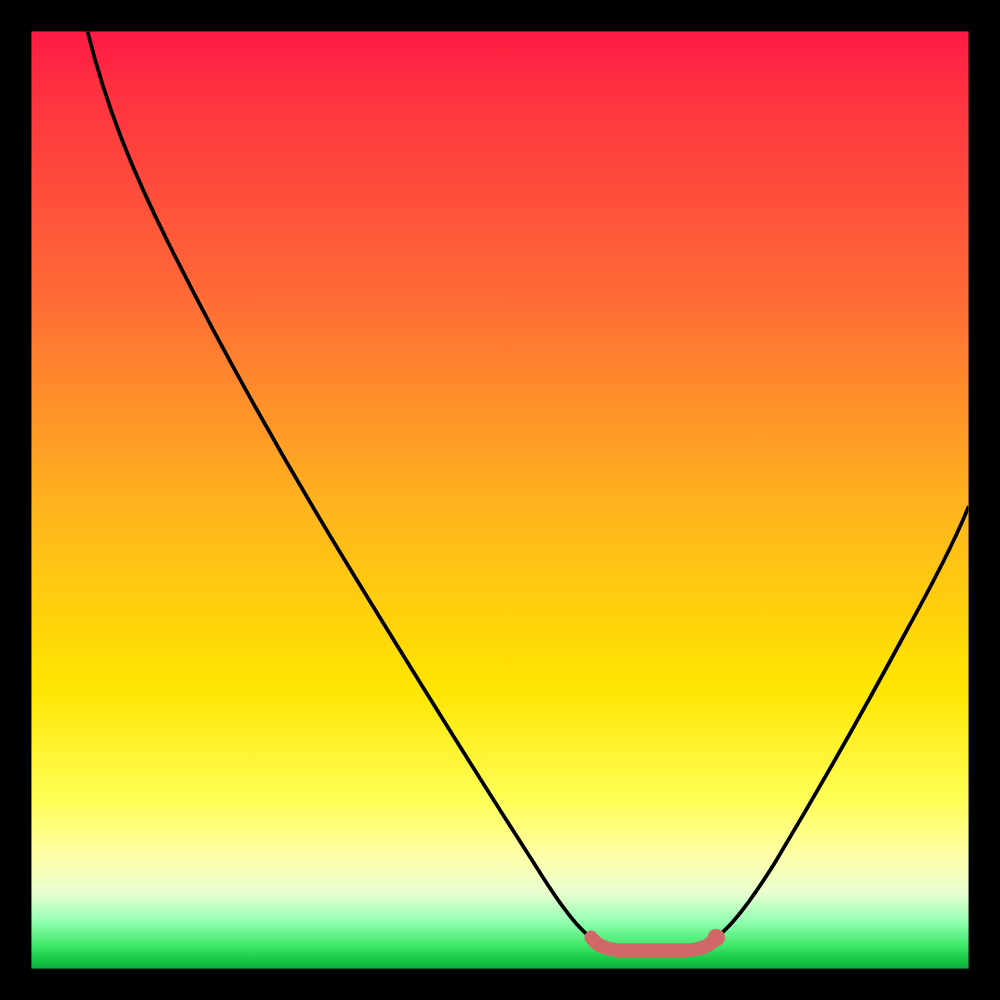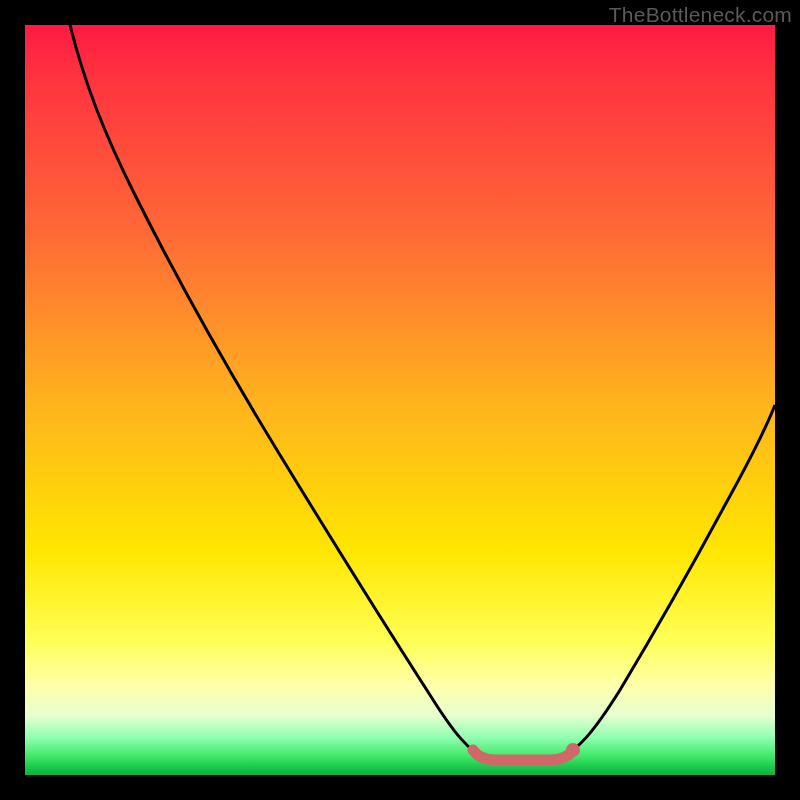--- a/index.html
+++ b/index.html
@@ -76,14 +76,13 @@
                C 552 727, 570 705, 595 665
                C 625 615, 665 545, 700 480
                C 725 435, 742 400, 750 380" fill="none" stroke="#000" stroke-width="3"></path>
       <path d="M 448 725
                C 452 731, 458 734, 468 735
                L 528 735
                C 538 734, 544 731, 548 725" fill="none" stroke="#d06868" stroke-width="11" stroke-linecap="round"></path>
       <circle cx="548" cy="725" r="7" fill="#d06868"></circle>
     </svg>
   </div>
-  <div class="watermark">TheBottleneck.com</div>
 </div>
 
 </body></html>

